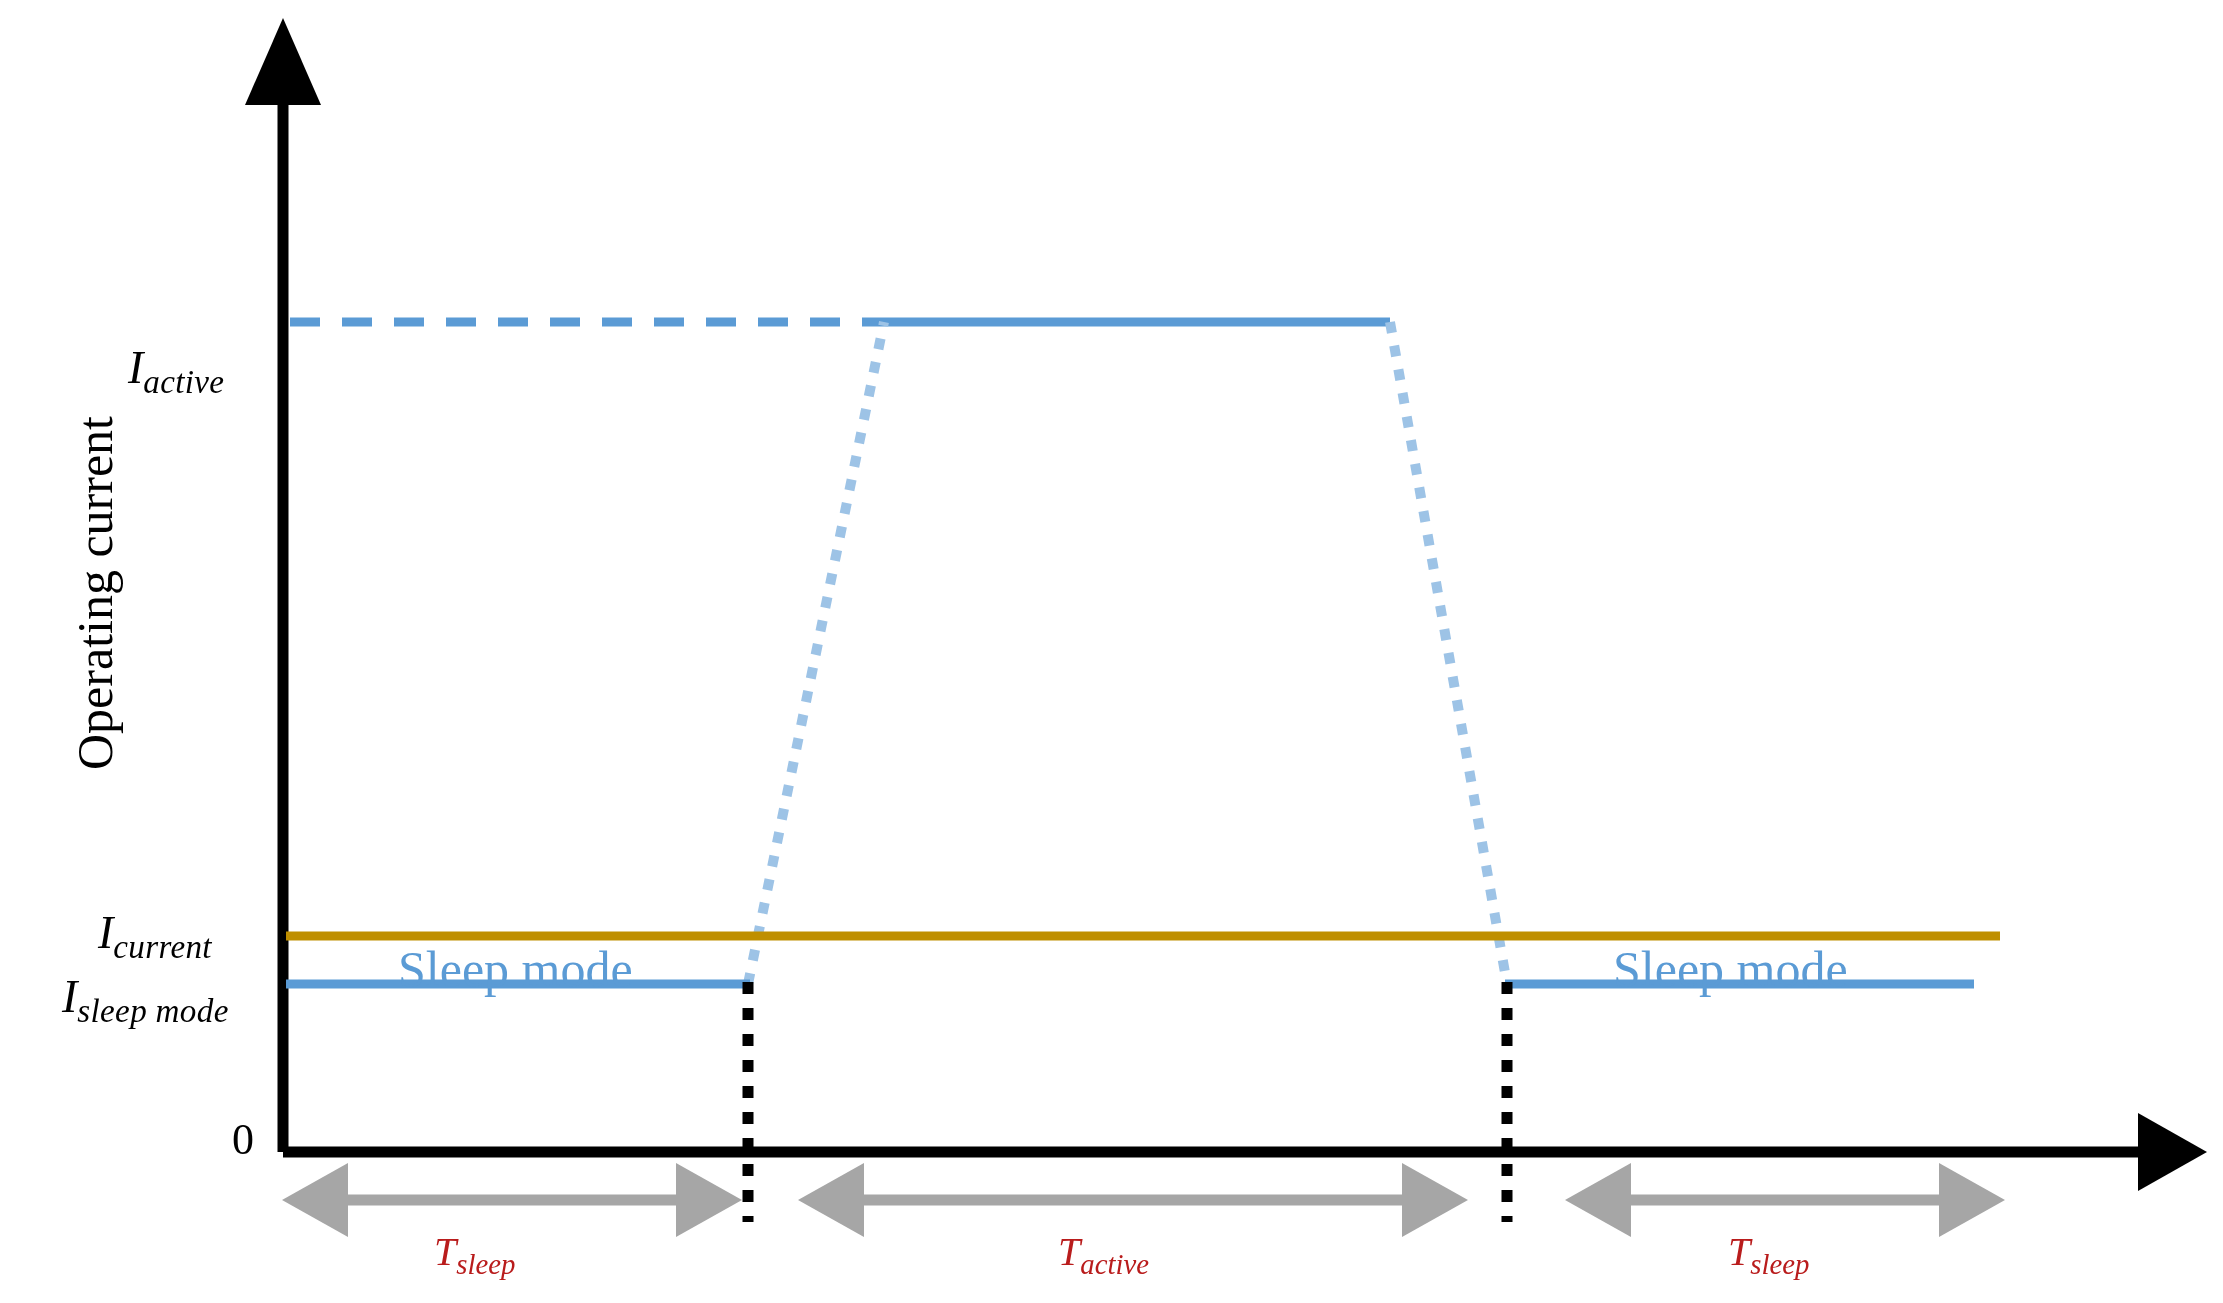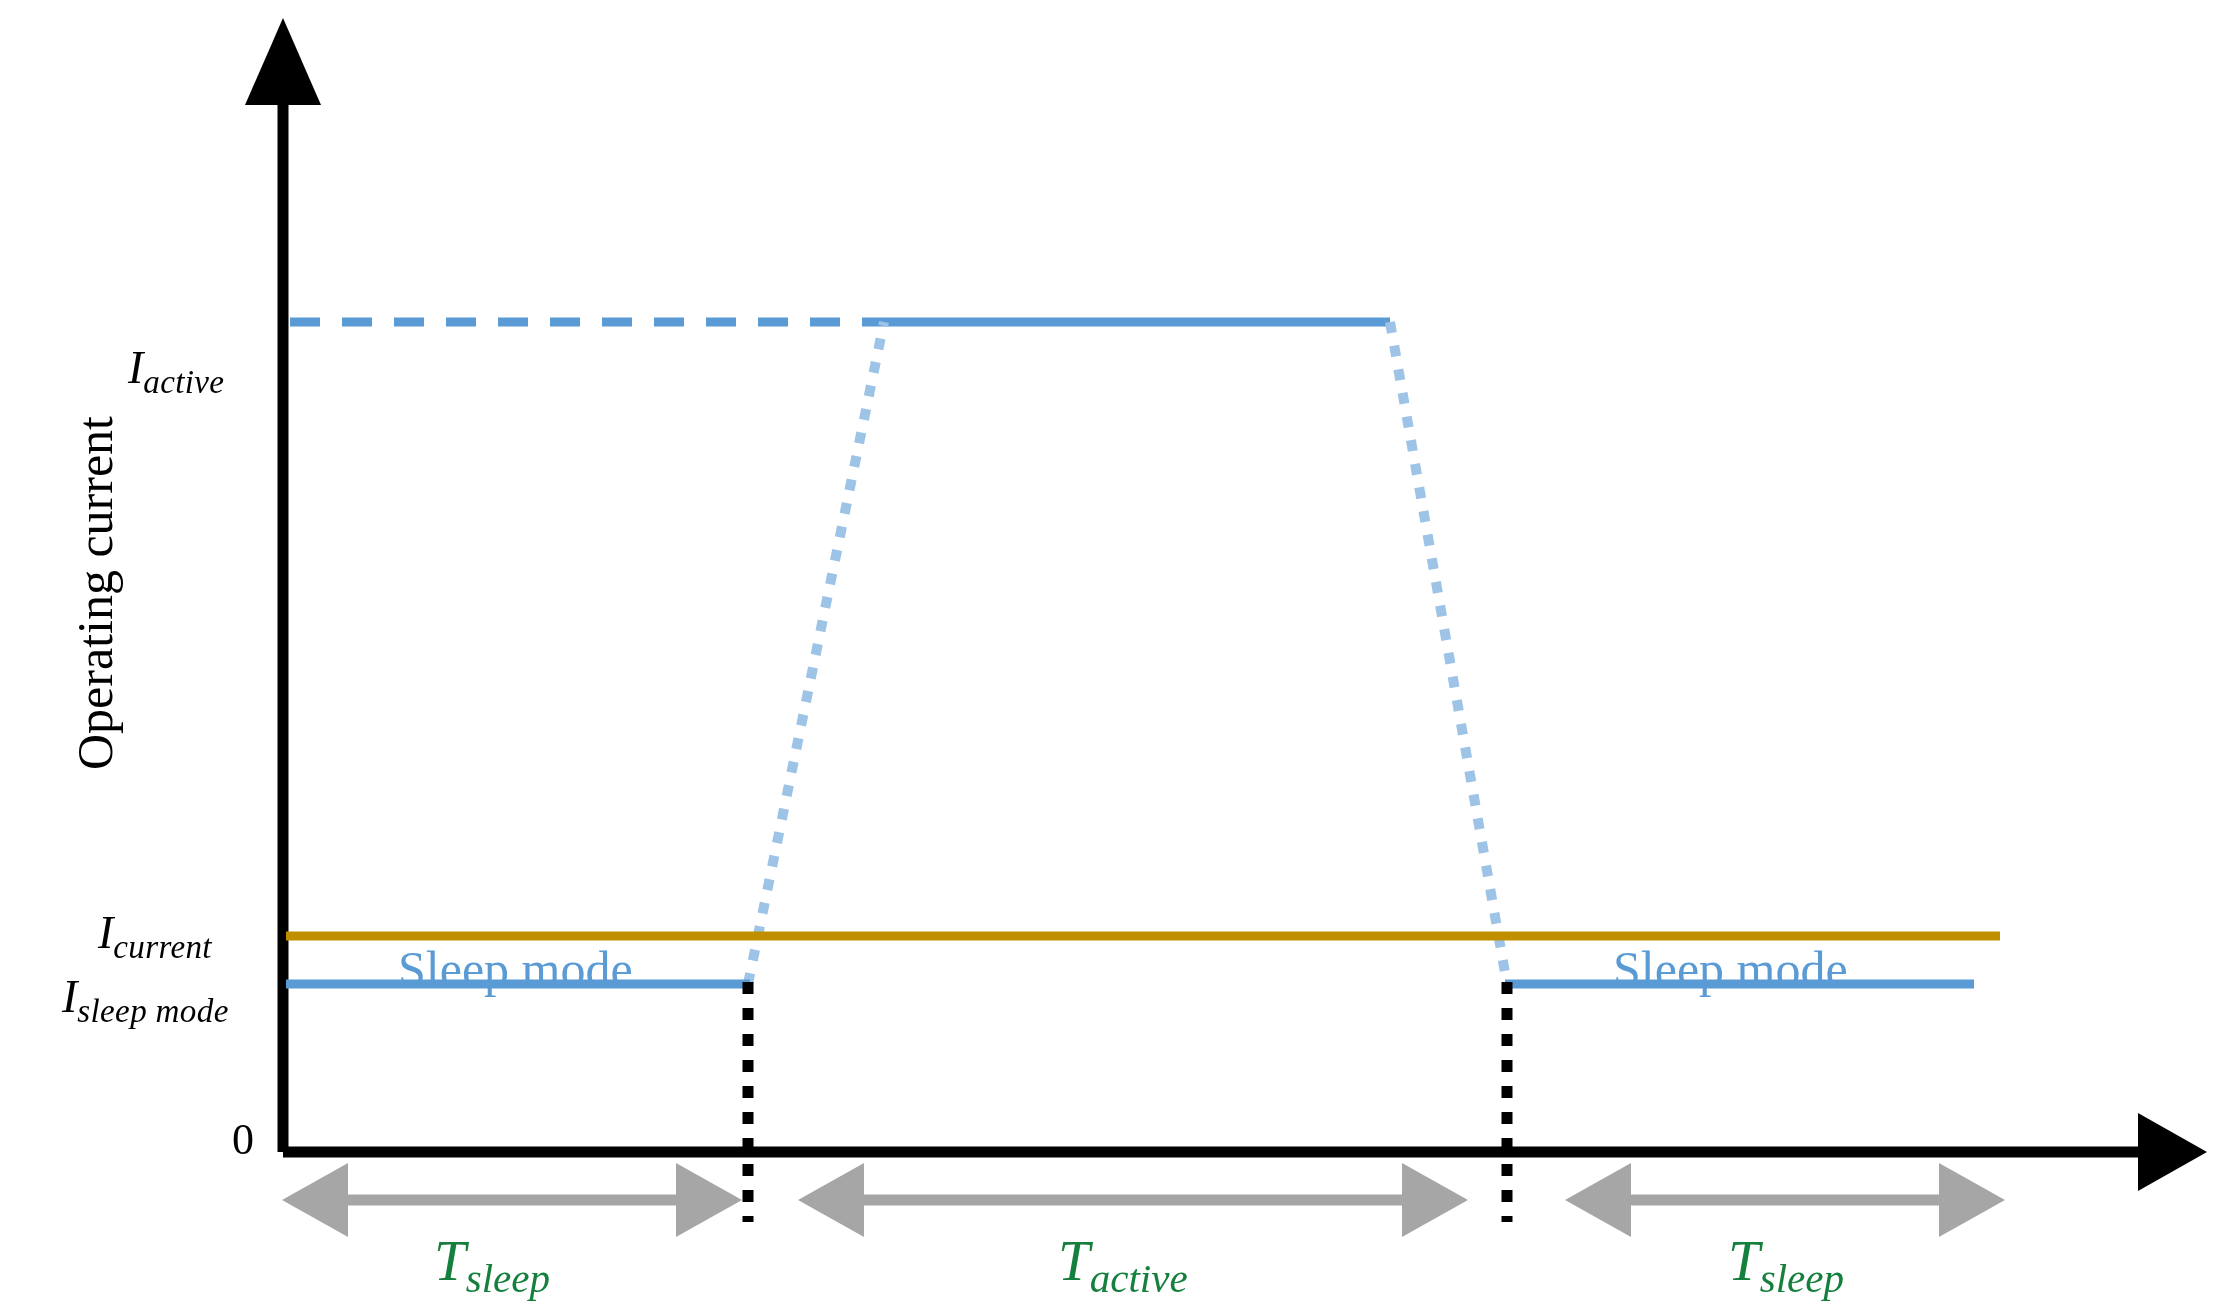--- a/index.html
+++ b/index.html
@@ -52,23 +52,23 @@
     font-size: 0.72em;
     font-style: italic;
     vertical-align: -0.30em;
     letter-spacing: 0.01em;
   }
   .mode-label {
     font-size: 50px;
     color: #5b9bd5;
   }
   .time-label {
-    font-size: 57px;
+    font-size: 40px;
     font-style: italic;
-    color: #15803d;
+    color: #b91c1c;
   }
   .time-label sub {
     font-size: 0.72em;
     font-style: italic;
     vertical-align: -0.30em;
   }
 </style>
 </head>
 <body>
 

